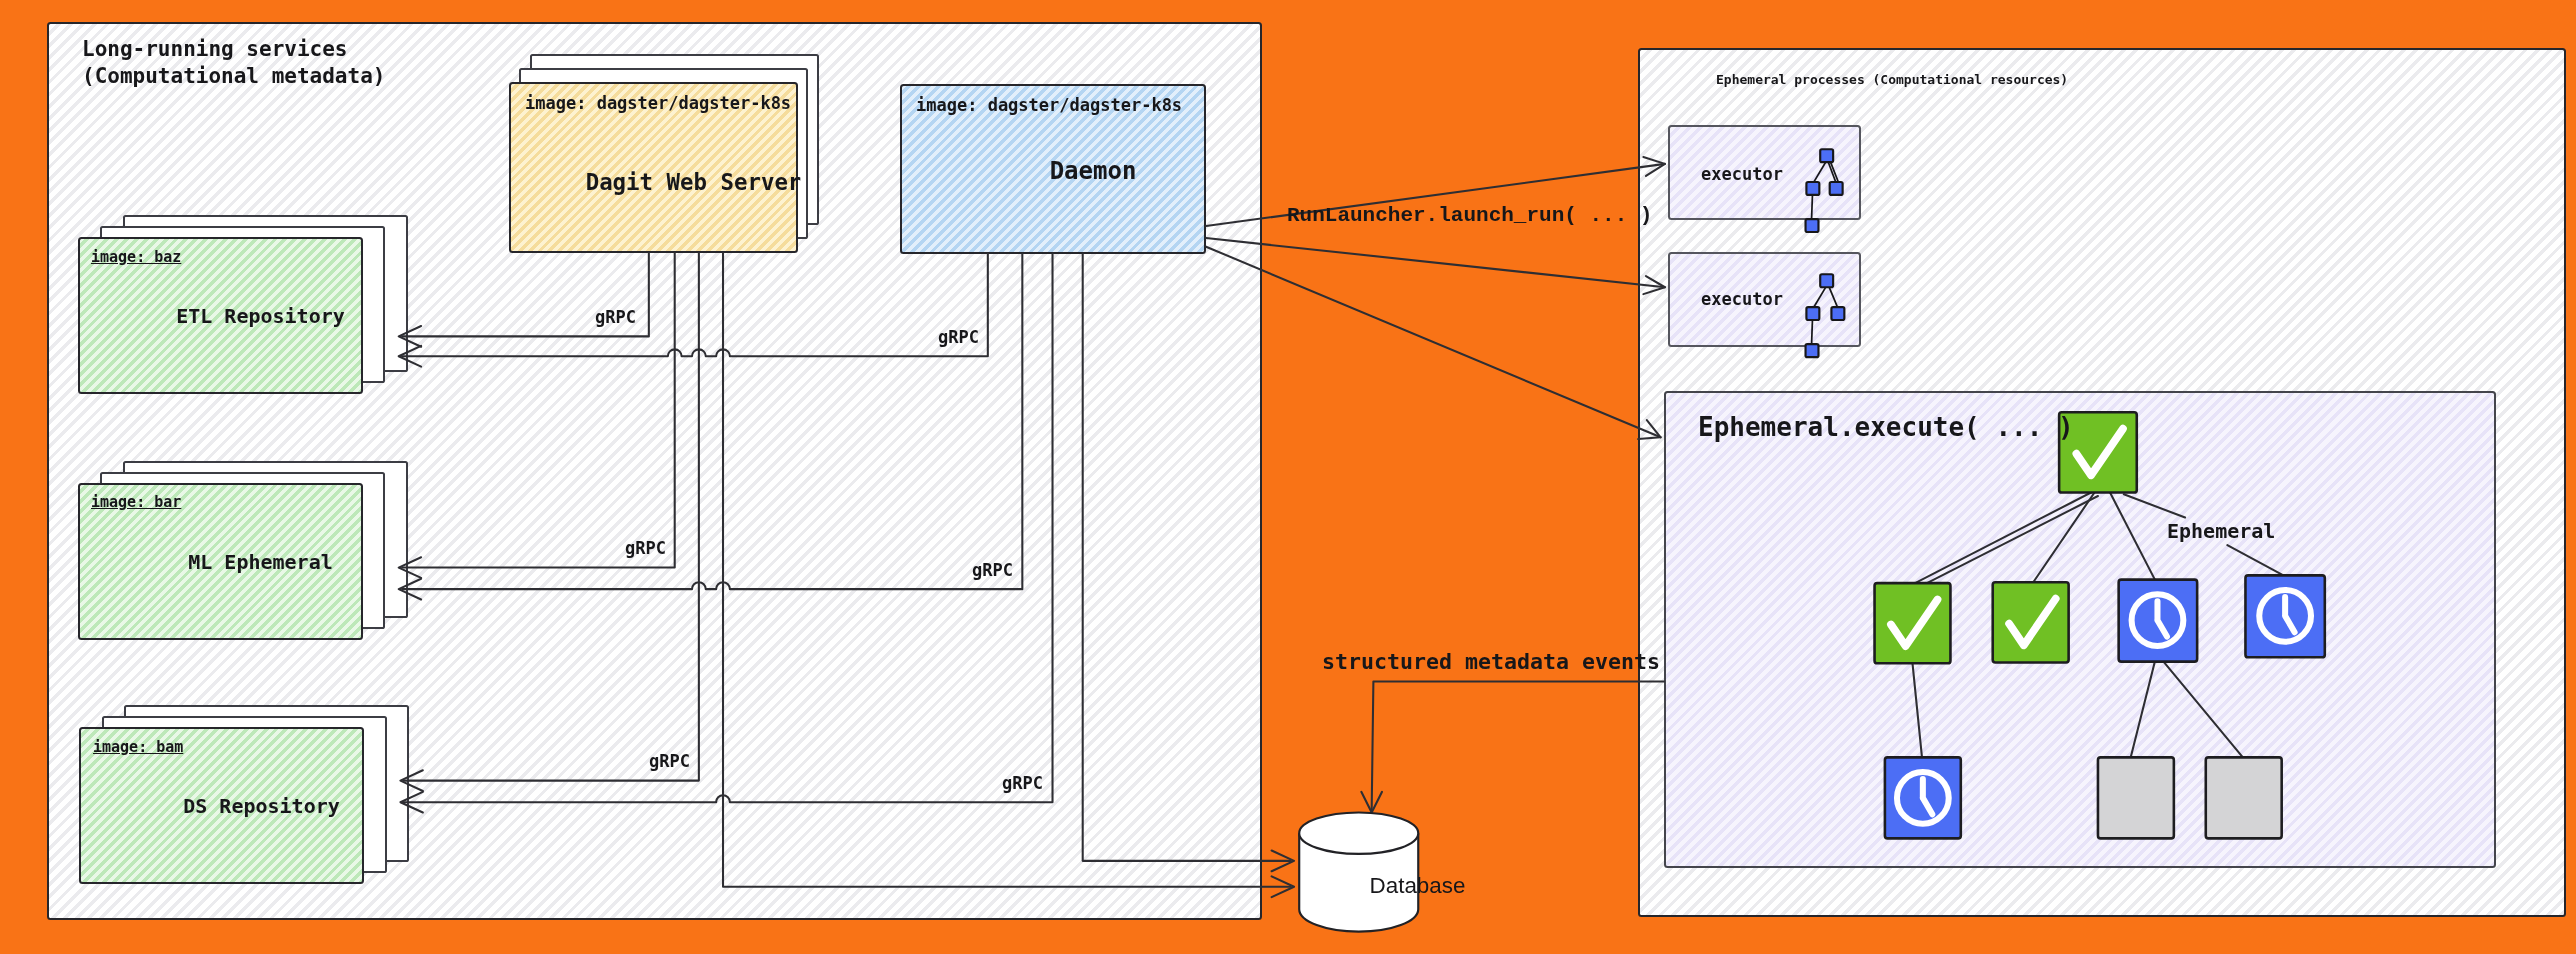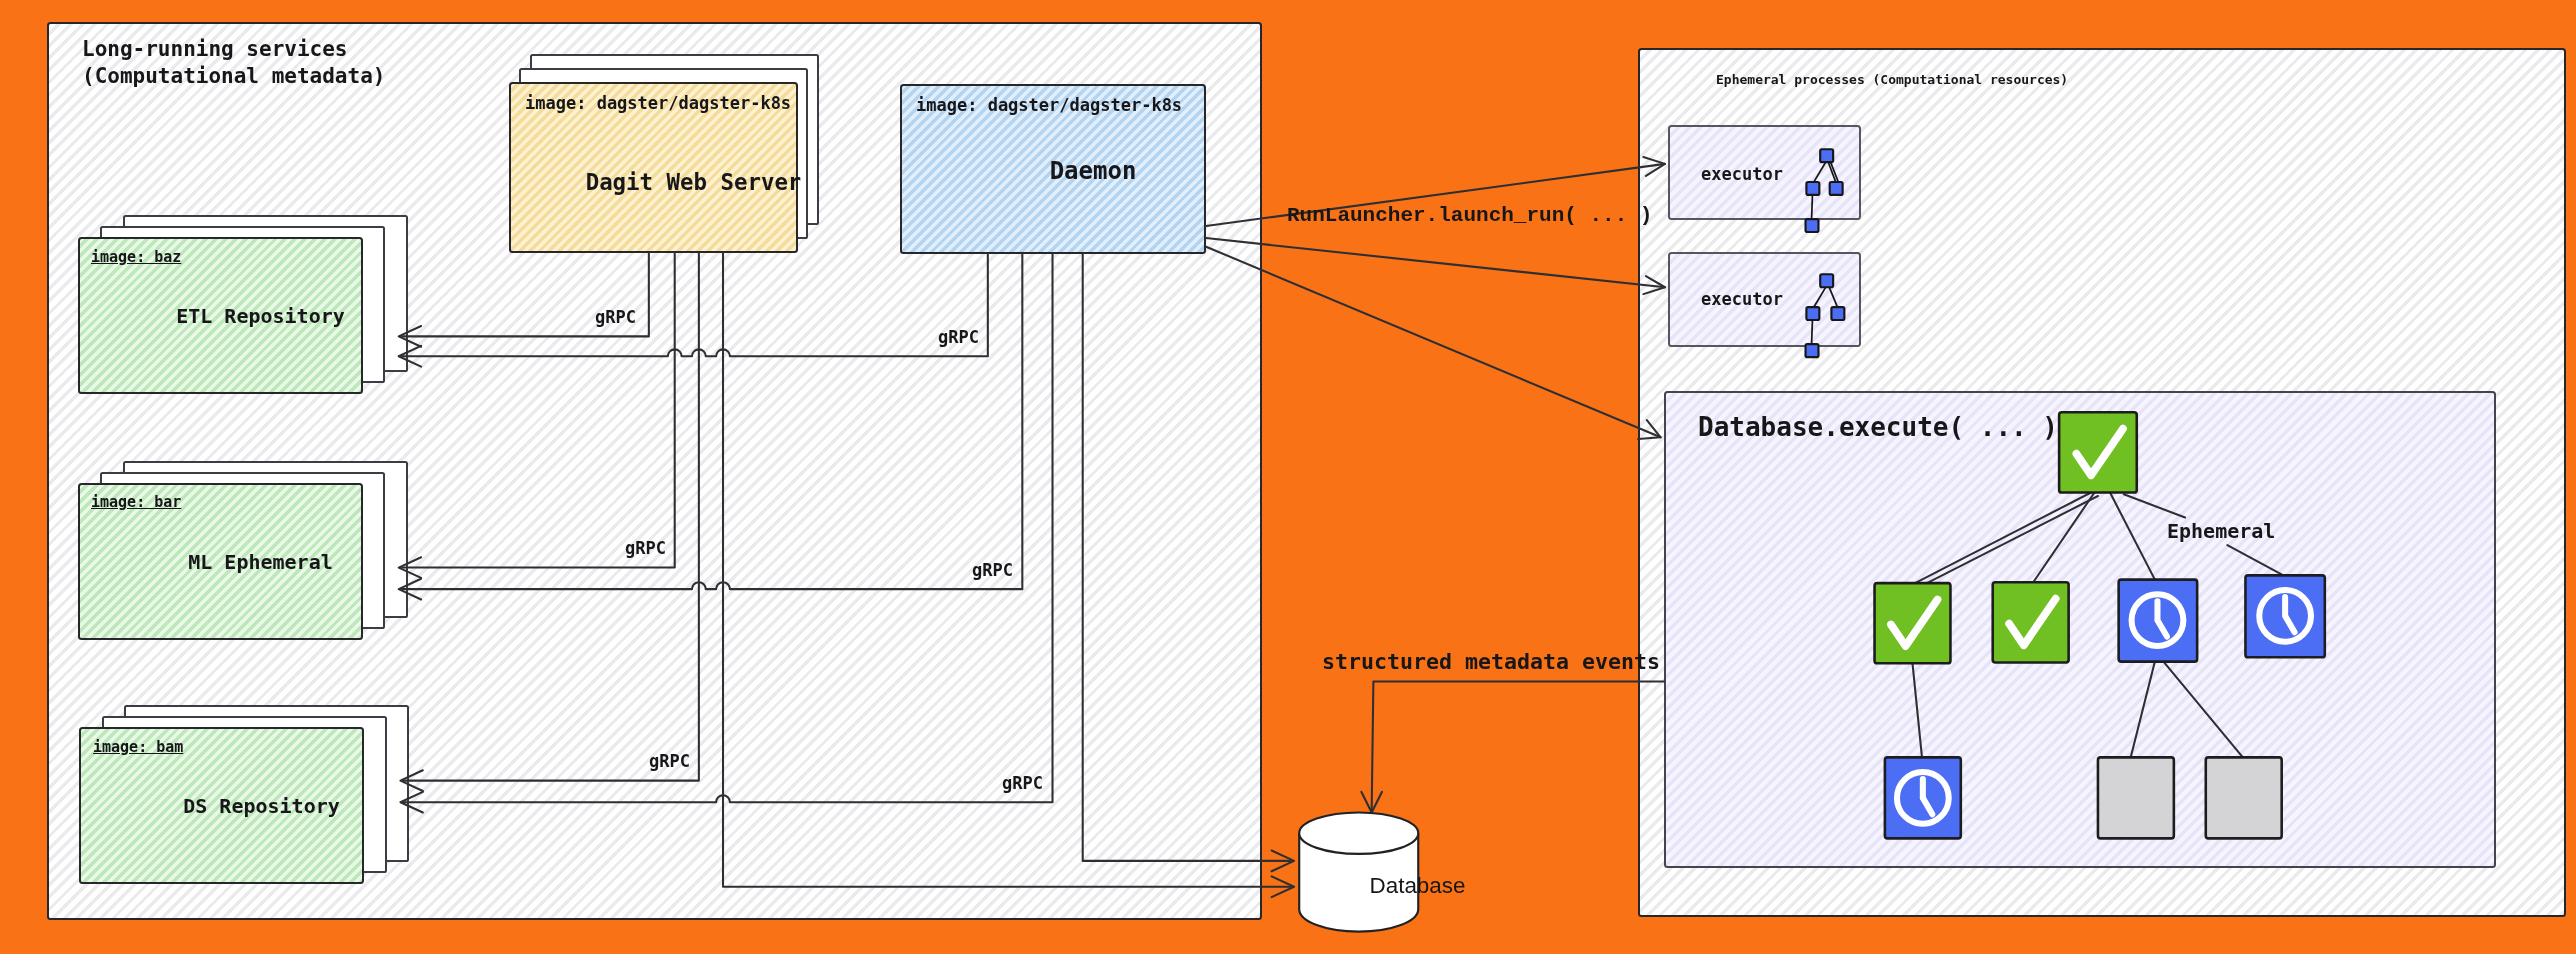--- a/index.html
+++ b/index.html
@@ -71,21 +71,21 @@
   <div class="box hatch-gray" style="left:1638px;top:48px;width:928px;height:869px;"></div>
   <div class="mlabel" style="left:1674px;top:72px;font-size:13px;margin-left:42px;">Ephemeral processes (Computational resources)</div>
 
   <div class="box hatch-lav soft-border" style="left:1668px;top:125px;width:193px;height:95px;border-width:2.2px;"></div>
   <div class="mlabel" style="left:1701px;top:164px;font-size:17px;">executor</div>
 
   <div class="box hatch-lav soft-border" style="left:1668px;top:252px;width:193px;height:95px;border-width:2.2px;"></div>
   <div class="mlabel" style="left:1701px;top:289px;font-size:17px;">executor</div>
 
   <div class="box hatch-lav" style="left:1664px;top:391px;width:832px;height:477px;border-color:#44454c;"></div>
-  <div class="mlabel" style="left:1698px;top:412px;font-size:26px;">Database.execute( ... )</div>
+  <div class="mlabel" style="left:1698px;top:412px;font-size:26px;">Ephemeral.execute( ... )</div>
   <div class="mlabel" style="left:2167px;top:519px;font-size:20px;">Ephemeral</div>
 
   <div class="mlabel" style="left:1287px;top:204px;font-size:21px;font-family:Liberation Mono, monospace;">RunLauncher.launch_run( ... )</div>
   <div class="mlabel" style="left:1322px;top:649px;font-size:21.6px;">structured metadata events</div>
   <div class="mlabel db-label center-text" style="left:1318px;top:873px;width:119px;z-index:30;">Database</div>
 
   <svg class="svg-overlay" viewBox="0 0 2986 1106">
     <g stroke="var(--c-line,#2e2e33)" stroke-width="2.4" fill="none" stroke-linecap="round" stroke-linejoin="round">
 
       <g>

